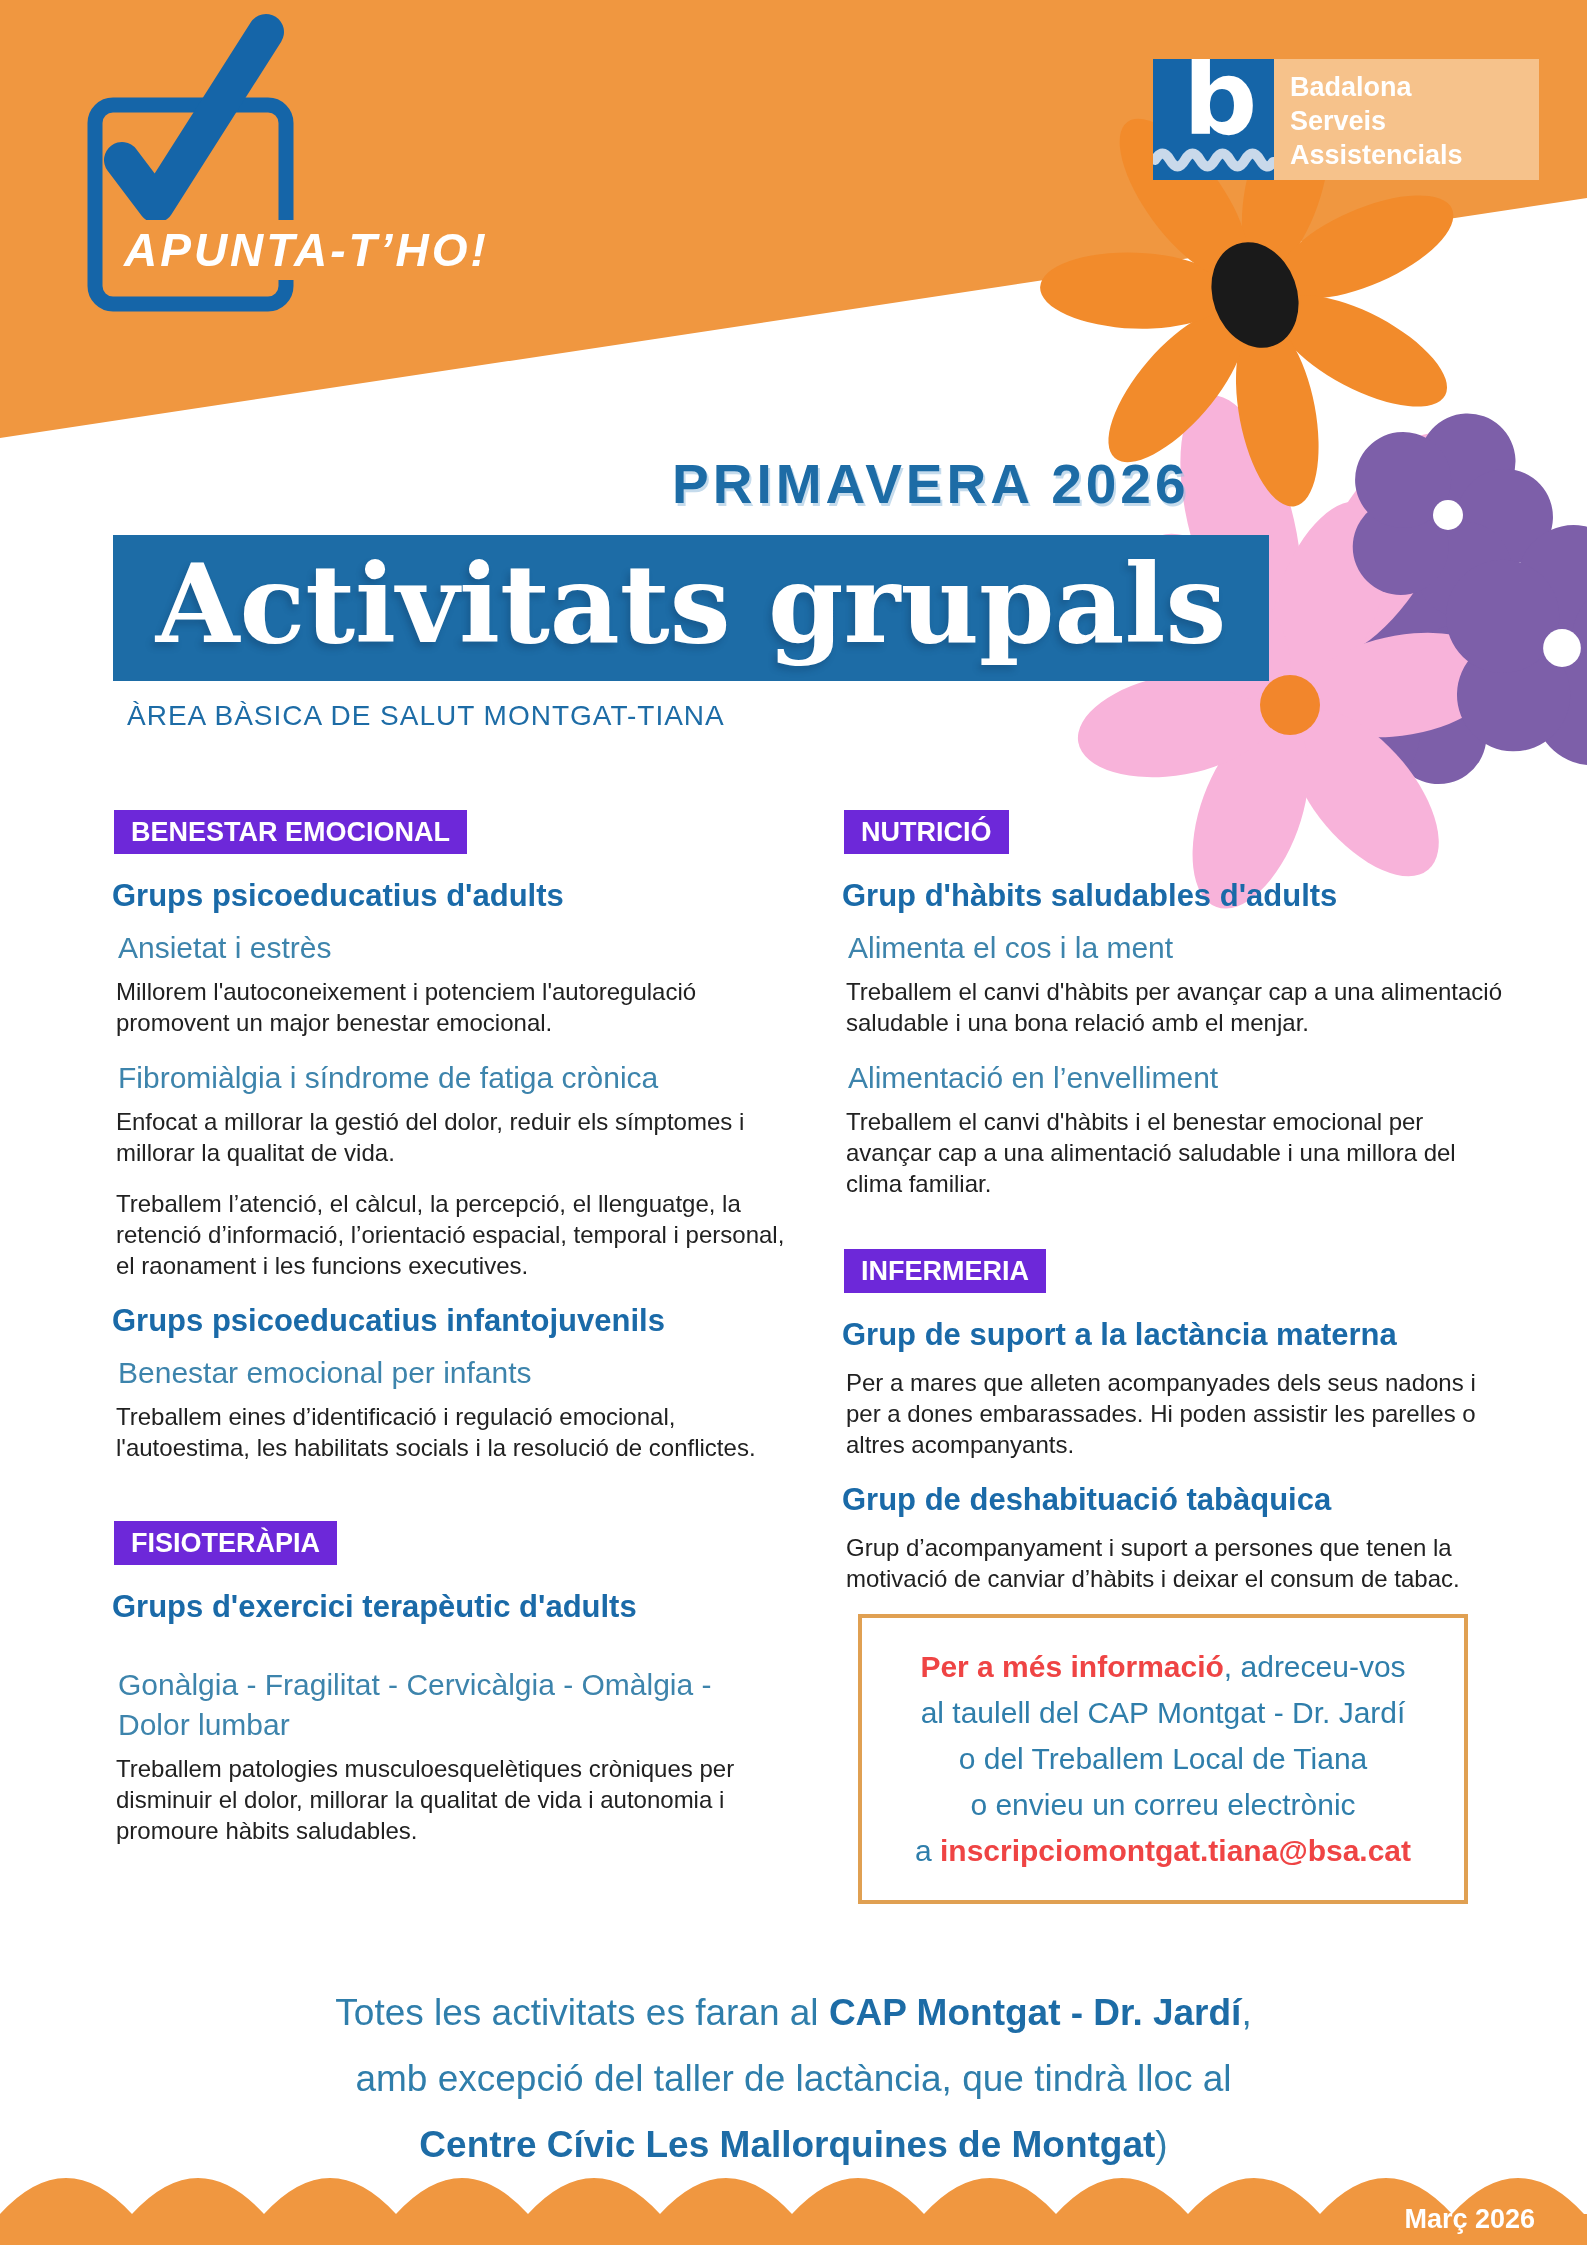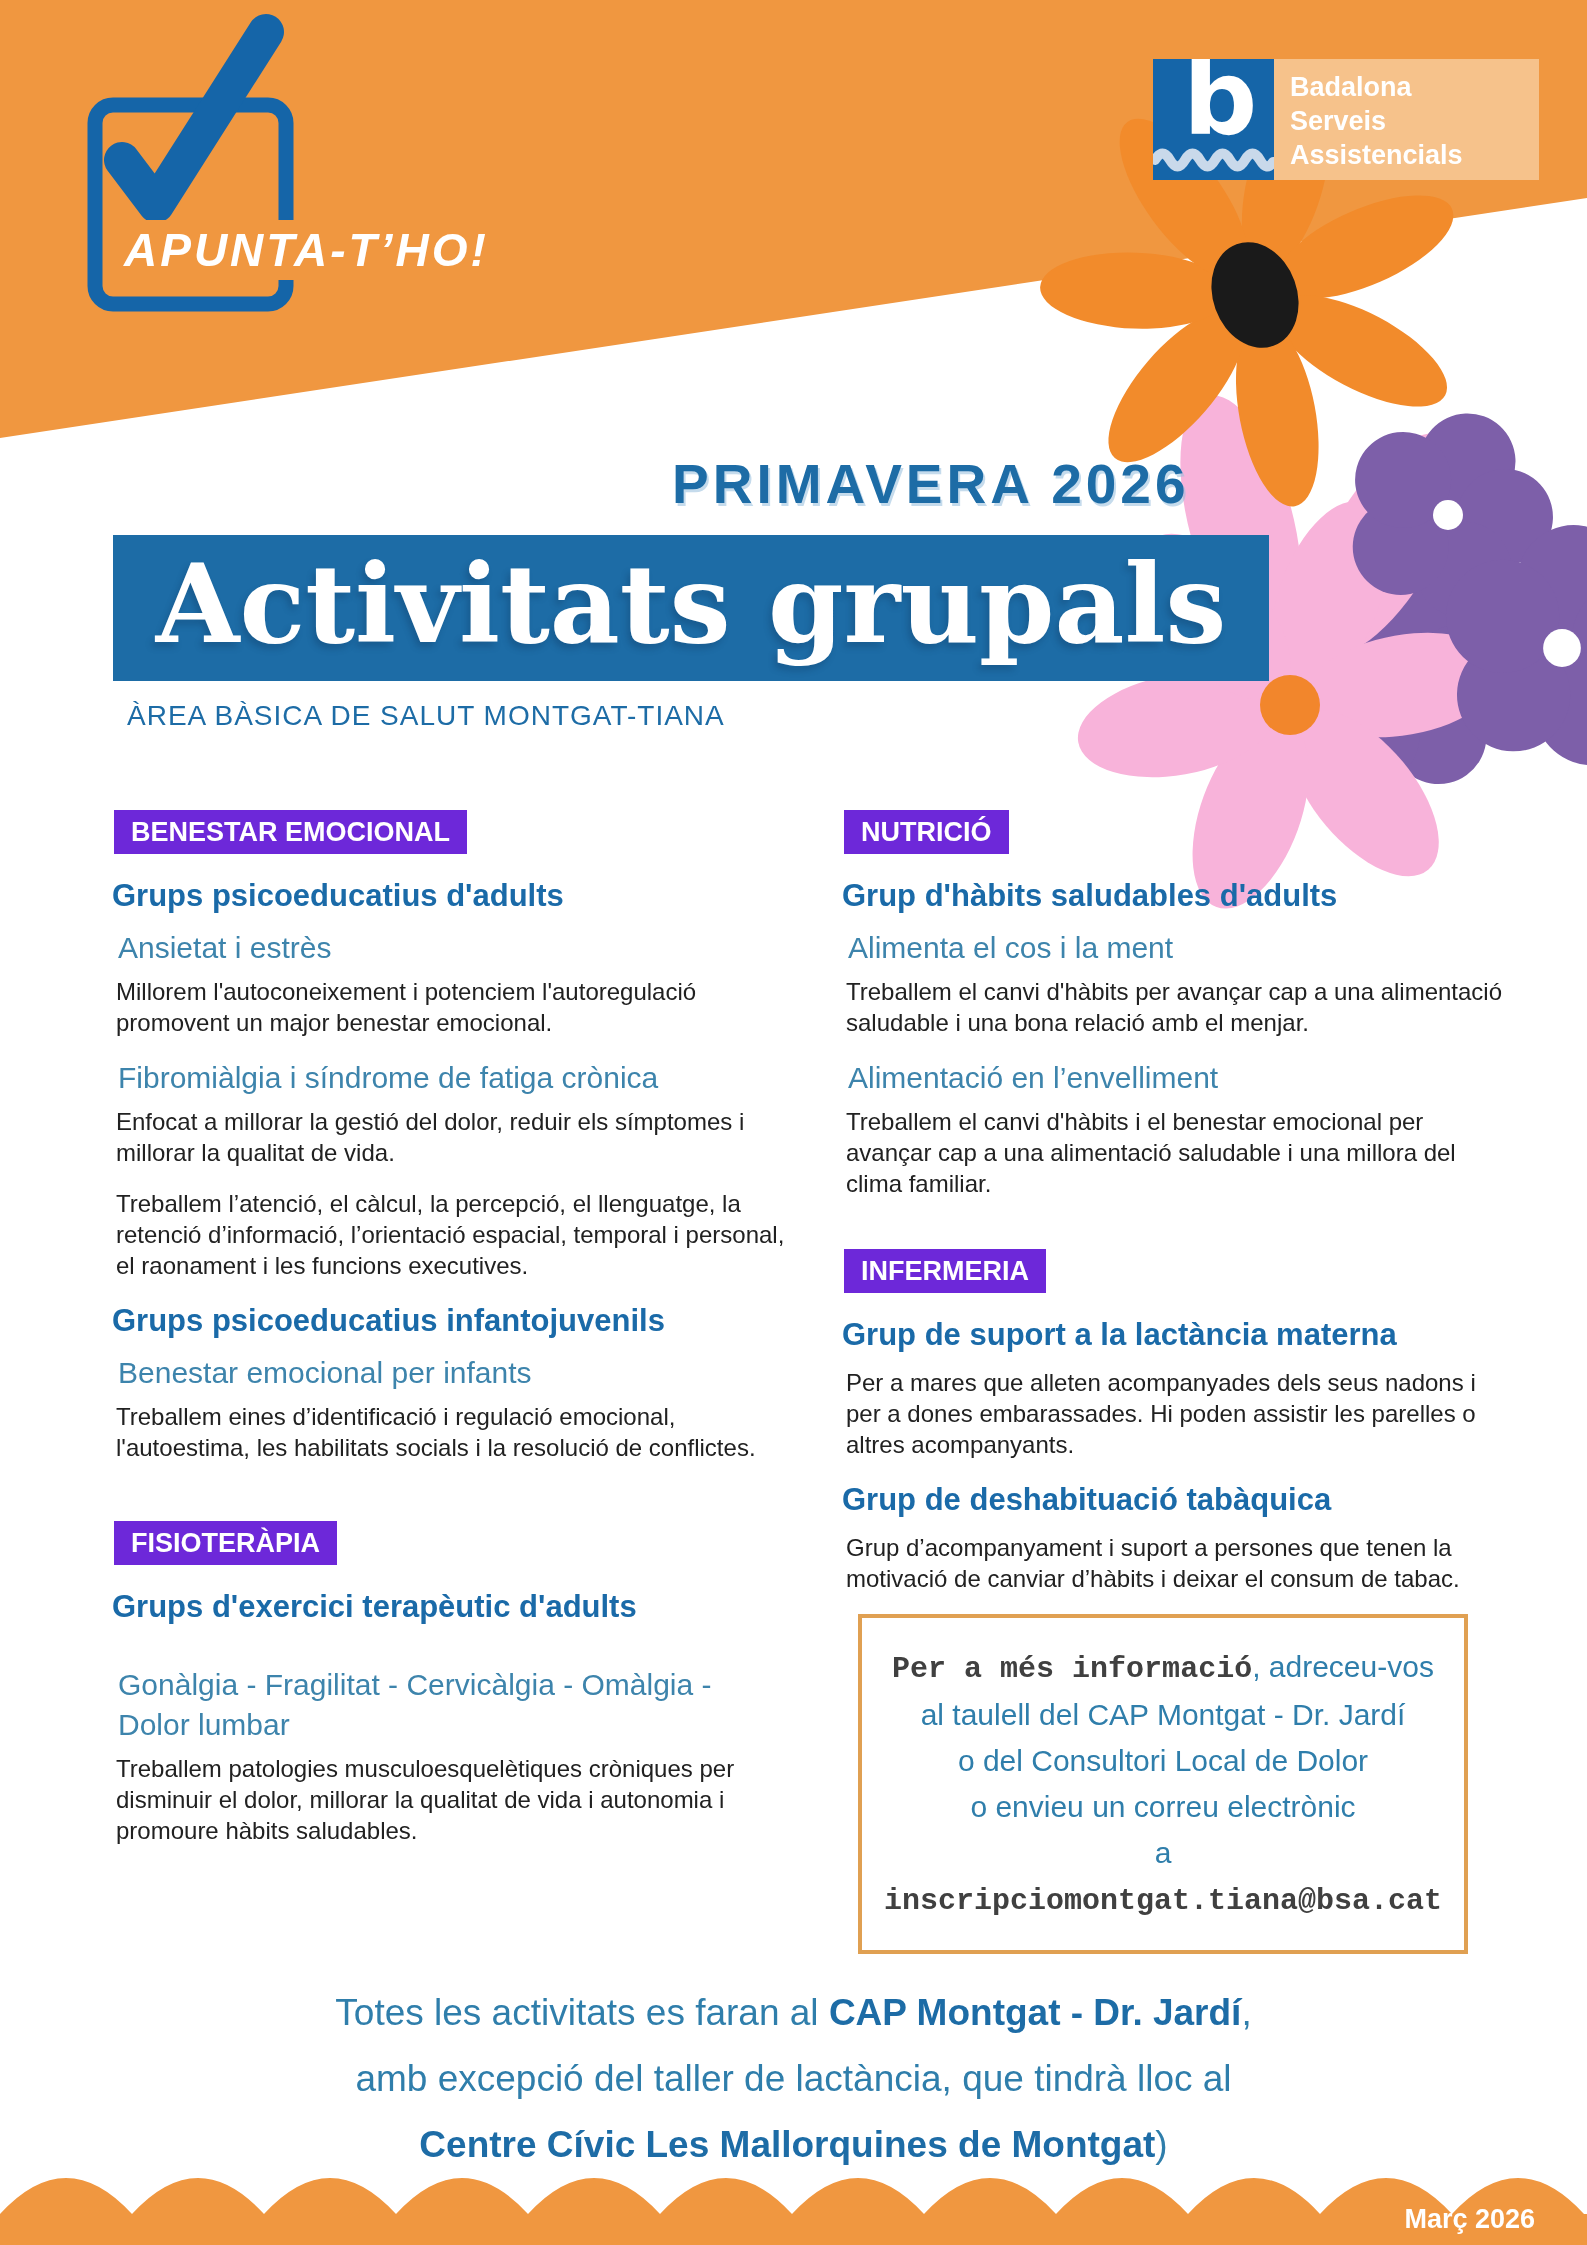--- a/index.html
+++ b/index.html
@@ -77,21 +77,21 @@
   .b { font-size:24px; color:#212121; line-height:31px; margin:0 0 20px 16px; max-width:660px; }
   .b.wide   { max-width:688px; }
   .b.narrow { max-width:625px; }
   .s.wrap2  { max-width:650px;margin-top:38px; }
 
   .info-box {
     border:4px solid #E0A052; background:#fff; width:610px;
     margin:0 0 0 28px; padding:26px 12px; text-align:center;
     color:#2F7EAB; font-size:30px; line-height:46px;
   }
-  .info-box strong { color:#404040;font-family:Liberation Mono, monospace; }
+  .info-box strong { color:#ef4444; }
 
   
   .note {
     position:absolute; top:1980px; left:0; width:100%; z-index:5;
     text-align:center; font-size:37px; line-height:66px; color:#2F7EAB;
   }
   .note strong { color:#1D6CA6; }
 
   
   .wave-footer { position:absolute; left:0; bottom:0; width:1587px; height:78px; z-index:6; }
@@ -216,21 +216,21 @@
 
     <div class="chip mt-inf">INFERMERIA</div>
     <h2 class="h">Grup de suport a la lactància materna</h2>
     <p class="b">Per a mares que alleten acompanyades dels seus nadons i per a dones embarassades. Hi poden assistir les parelles o altres acompanyants.</p>
     <h2 class="h">Grup de deshabituació tabàquica</h2>
     <p class="b">Grup d’acompanyament i suport a persones que tenen la motivació de canviar d’hàbits i deixar el consum de tabac.</p>
 
     <div class="info-box">
       <strong>Per a més informació</strong><span>, adreceu-vos</span><br>
       <span>al taulell del CAP Montgat - Dr. Jardí</span><br>
-      <span>o del Consultori Local de Dolor</span><br>
+      <span>o del Treballem Local de Tiana</span><br>
       <span>o envieu un correu electrònic</span><br>
       <span>a </span><strong>inscripciomontgat.tiana@bsa.cat</strong>
     </div>
   </div>
 
   <div class="note">
     <span>Totes les activitats es faran al </span><strong>CAP Montgat - Dr. Jardí</strong><span>,</span><br>
     <span>amb excepció del taller de lactància, que tindrà lloc al</span><br>
     <strong>Centre Cívic Les Mallorquines de Montgat</strong><span>)</span>
   </div>

